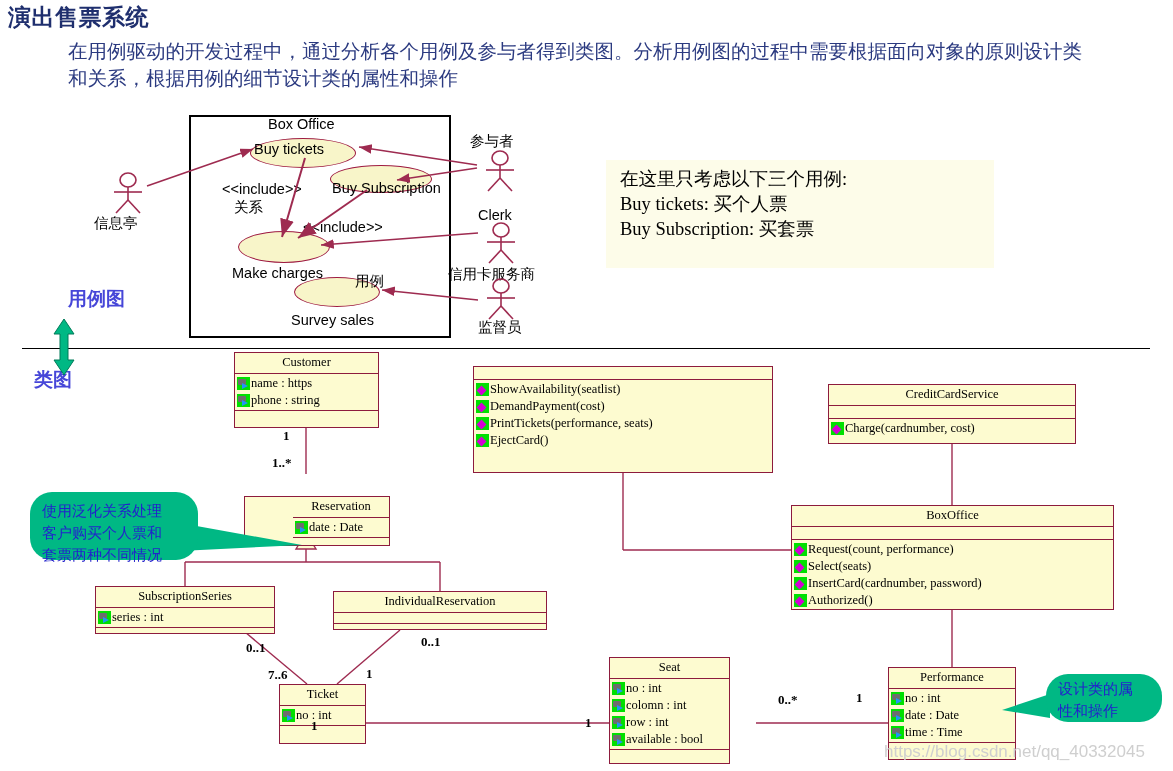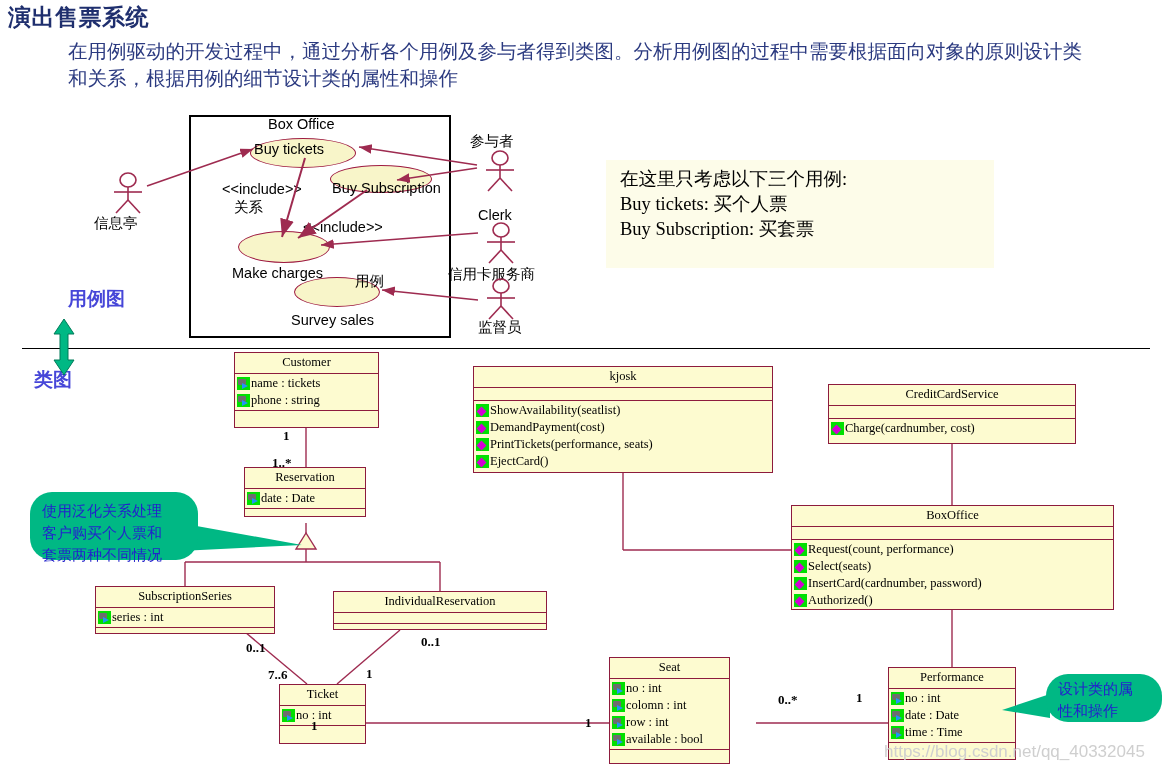--- a/index.html
+++ b/index.html
@@ -300,32 +300,31 @@
   <line x1="952" y1="444" x2="952" y2="505" stroke="#9e2b50" stroke-width="1.4"></line>
 
   <line x1="952" y1="610" x2="952" y2="667" stroke="#9e2b50" stroke-width="1.4"></line>
 </svg>
 
 <div class="abs uml-class" style="left:234px;top:352px;width:145px;height:76px;">
   <div class="uml-name">Customer</div>
   <div class="uml-compartment">
     <div class="uml-row">
         <span class="ico ico-attr"></span>
-        <span>name : tickets</span>
+        <span>name : https</span>
       </div>
     <div class="uml-row">
         <span class="ico ico-attr"></span>
         <span>phone : string</span>
       </div>
   </div>
   <div class="uml-compartment last" style="height:18px;"></div>
 </div>
 
 <div class="abs uml-class" style="left:473px;top:366px;width:300px;height:107px;">
-  <div class="uml-name">kjosk</div>
   <div class="uml-compartment" style="height:10px;"></div>
   <div class="uml-compartment last">
     <div class="uml-row">
         <span class="ico ico-op"></span>
         <span>ShowAvailability(seatlist)</span>
       </div>
     <div class="uml-row">
         <span class="ico ico-op"></span>
         <span>DemandPayment(cost)</span>
       </div>
@@ -344,21 +343,21 @@
   <div class="uml-name">CreditCardService</div>
   <div class="uml-compartment" style="height:10px;"></div>
   <div class="uml-compartment last">
     <div class="uml-row">
         <span class="ico ico-op"></span>
         <span>Charge(cardnumber, cost)</span>
       </div>
   </div>
 </div>
 
-<div class="abs uml-class" style="left:244px;top:467px;width:122px;height:50px;">
+<div class="abs uml-class" style="left:244px;top:496px;width:146px;height:50px;padding-left:48px;">
   <div class="uml-name">Reservation</div>
   <div class="uml-compartment">
     <div class="uml-row">
         <span class="ico ico-attr"></span>
         <span>date : Date</span>
       </div>
   </div>
   <div class="uml-compartment last" style="height:10px;"></div>
 </div>
 

